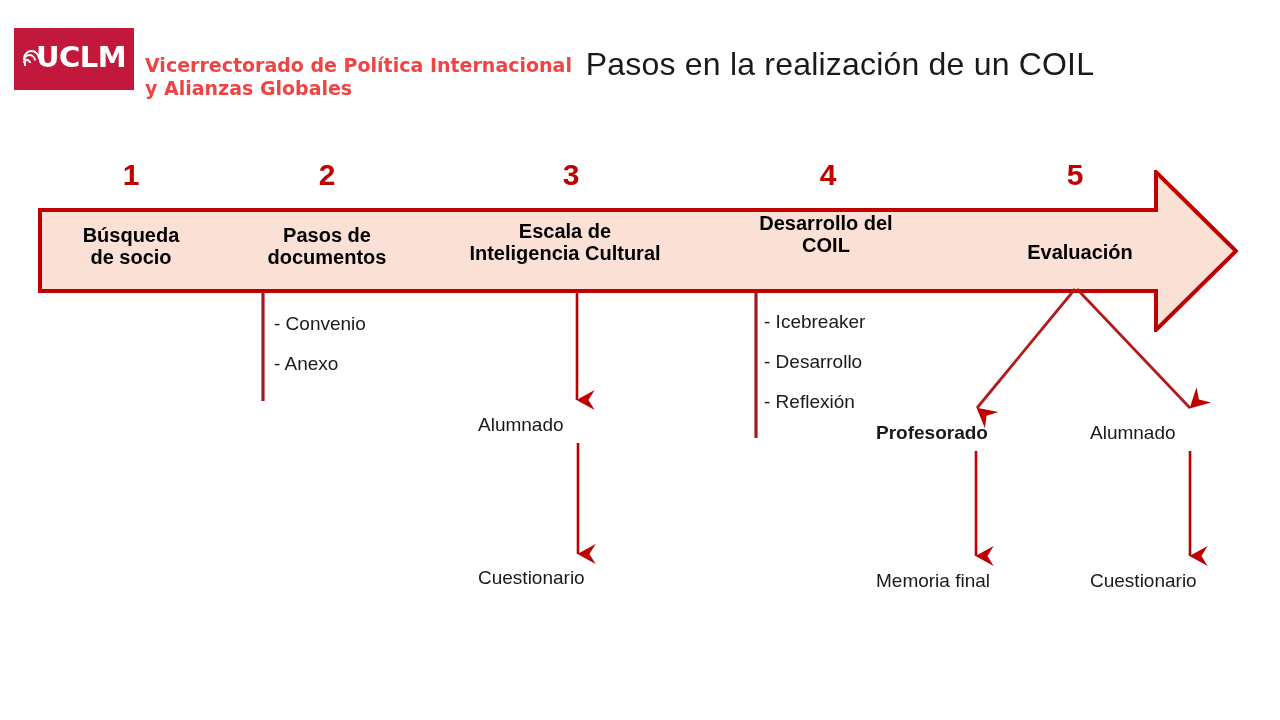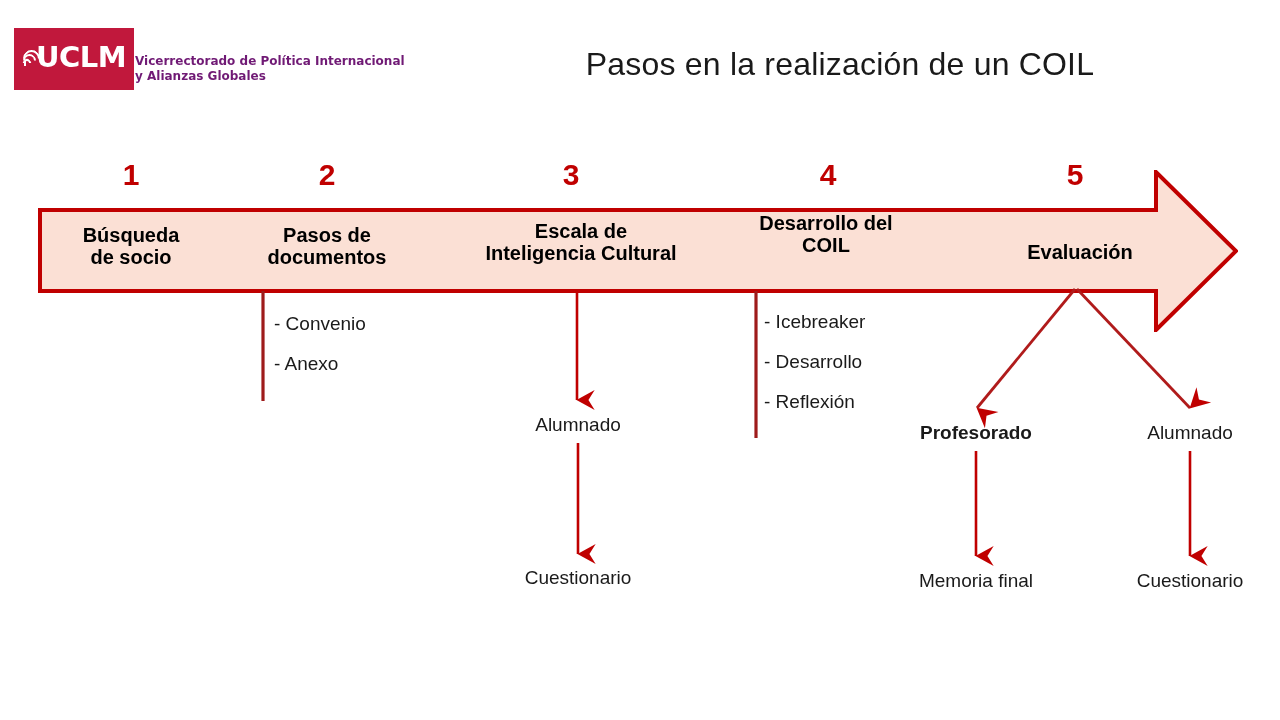--- a/index.html
+++ b/index.html
@@ -67,26 +67,26 @@
   }
   #logo-text-mark {
     font-family: "DejaVu Sans", sans-serif;
     font-weight: bold;
     font-size: 29px;
     letter-spacing: -0.5px;
     color: #ffffff;
     line-height: 1;
   }
   #brand-name {
-    margin-left: 1px;
+    margin-left: 11px;
     margin-top: 26px;
-    color: #701a75;
+    color: #ef4444;
     font-family: "DejaVu Sans", sans-serif;
     font-weight: bold;
-    font-size: 12px;
+    font-size: 19px;
     line-height: 1.22;
     white-space: pre-line;
   }
 
   
   #slide-title {
     position: absolute;
     left: 470px;
     top: 46px;
     width: 740px;
@@ -133,21 +133,20 @@
     font-size: 19px;
     line-height: 1;
     color: #1a1a1a;
   }
   .sub-list div { margin-bottom: 21px; white-space: nowrap; }
 
   .node-label {
     position: absolute;
     font-size: 19px;
     color: #1a1a1a;
-    text-align: center;
     white-space: nowrap;
   }
 
   
   #connectors {
     position: absolute;
     left: 0; top: 0;
     width: 1280px; height: 720px;
     pointer-events: none;
   }
@@ -183,21 +182,21 @@
 <div class="step-number" style="left:101px;  top:160px;">1</div>
 <div class="step-number" style="left:297px;  top:160px;">2</div>
 <div class="step-number" style="left:541px;  top:160px;">3</div>
 <div class="step-number" style="left:798px;  top:160px;">4</div>
 <div class="step-number" style="left:1045px; top:160px;">5</div>
 
 <div class="step-label" style="left:46px;  top:224px; width:170px;">Búsqueda
 de socio</div>
 <div class="step-label" style="left:242px; top:224px; width:170px;">Pasos de
 documentos</div>
-<div class="step-label" style="left:448px; top:220px; width:266px;text-align:center;">Escala de
+<div class="step-label" style="left:432px; top:220px; width:266px;text-align:center;">Escala de
 Inteligencia Cultural</div>
 <div class="step-label" style="left:726px; top:212px; width:200px;">Desarrollo del
 COIL</div>
 <div class="step-label" style="left:985px; top:241px; width:190px;">Evaluación</div>
 
 <svg id="connectors" viewBox="0 0 1280 720">
   <defs>
     <marker id="ah" markerWidth="9" markerHeight="9" refX="4.2" refY="7.4" orient="auto" markerUnits="strokeWidth">
       <path d="M0.4,0.6 L4.2,7.6 L8,0.6 L4.2,3.0 Z" fill="#C00000"></path>
     </marker>

